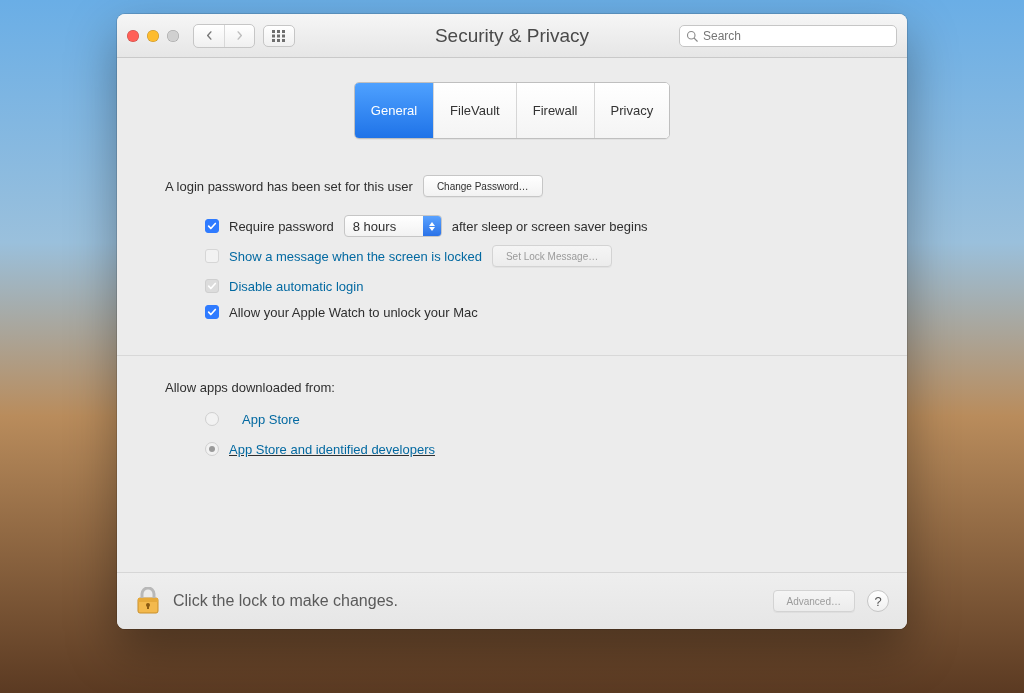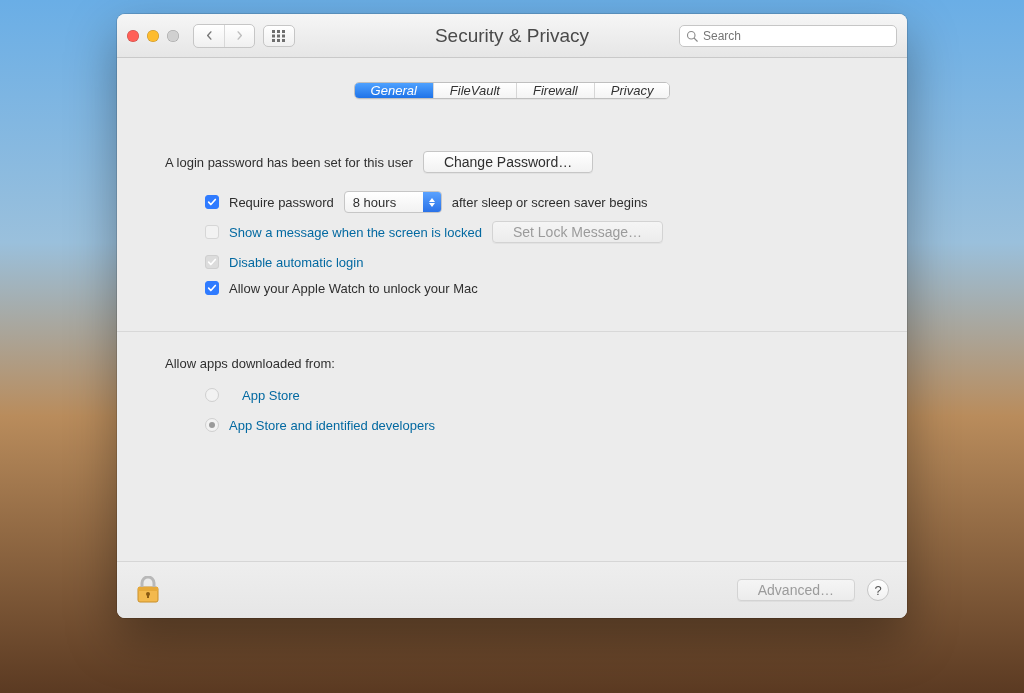--- a/index.html
+++ b/index.html
@@ -59,36 +59,35 @@
   .searchwrap input {
     border: none; outline: none; flex: 1; font-size: 12px; background: transparent; color: #333;
   }
   
   .tabbar { display: flex; justify-content: center; padding: 24px 0 10px; }
   .tabs {
     display: inline-flex; border: 1px solid #bfbfbf; border-radius: 5px; overflow: hidden;
     background: #fff; box-shadow: 0 1px 0 rgba(0,0,0,.04);
   }
   .tab {
-    padding: 0 16px; font-size: 13px; color: #333; cursor: default;
+    padding: 20px 16px; font-size: 13px; color: #333; cursor: default;
     border-left: 1px solid #d6d6d6;
     background: linear-gradient(#ffffff,#f4f4f4);
-    font-style: italic;
   }
   .tab:first-child { border-left: none; }
   .tab.active {
     background: linear-gradient(#4ea1ff,#1f73e8);
     color: #fff; font-weight: 500;
   }
   
   .content { padding: 6px 48px 0 48px; font-size: 13px; color: #2f2f2f; }
   .row { display: flex; align-items: center; gap: 10px; flex-wrap: wrap; min-height: 26px; }
   .section-gap { height: 14px; }
   .btn {
-    height: 22px; padding: 0 20px; font-size: 14px;
+    height: 22px; padding: 0 13px; font-size: 10px;
     background: linear-gradient(#ffffff,#f2f2f2);
     border: 1px solid #c6c6c6; border-radius: 4px; cursor: default; color: #2f2f2f;
     box-shadow: 0 1px 0 rgba(0,0,0,.04);
   }
   .btn.disabled { color: #9b9b9b; background: linear-gradient(#f5f5f5,#ececec); border-color:#d3d3d3; }
   .indent { padding-left: 40px; }
   .checkbox {
     width: 14px; height: 14px; border-radius: 3px; border: 1px solid #b7b7b7;
     background: #fff; display: inline-flex; align-items: center; justify-content: center;
     flex: 0 0 auto;
@@ -186,21 +185,21 @@
       <div class="tabs">
         <div class="tab active">General</div>
         <div class="tab">FileVault</div>
         <div class="tab">Firewall</div>
         <div class="tab">Privacy</div>
       </div>
     </div>
 
     <div class="content">
 
-      <div class="row" style="margin-top:34px;">
+      <div class="row" style="margin-top:18px;">
         <span>A login password has been set for this user</span>
         <button class="btn">Change Password…</button>
       </div>
 
       <div class="section-gap"></div>
 
       <div class="row indent">
         <span class="checkbox checked">
           <svg width="10" height="10" viewBox="0 0 12 12">
               <path d="M2 6.2 4.6 9 10 3" stroke="#fff" stroke-width="2" fill="none" stroke-linecap="round" stroke-linejoin="round"></path>
@@ -244,37 +243,38 @@
       <div class="divider"></div>
 
       <div class="row">
         <span>Allow apps downloaded from:</span>
       </div>
 
       <div class="row indent" style="margin-top:6px;gap:23px;">
         <span class="radio"></span>
         <span class="label-disabled">App Store</span>
       </div>
-      <div class="row indent" style="margin-top:4px;">
+      <div class="row indent" style="margin-top:4px;text-decoration:underline;">
         <span class="radio selected"></span>
         <span class="label-disabled">App Store and identified developers</span>
       </div>
 
       <div style="height:110px;"></div>
     </div>
 
     <div class="footer">
       <span class="lock">
         <svg width="26" height="28" viewBox="0 0 26 28">
           <rect x="3" y="11" width="20" height="15" rx="2" fill="#f3b94d" stroke="#c98f2a"></rect>
           <rect x="3" y="11" width="20" height="4" fill="#e6a93a"></rect>
           <path d="M7 11 V7 a6 6 0 0 1 12 0 v4" fill="none" stroke="#b8b8b8" stroke-width="3"></path>
           <circle cx="13" cy="18" r="2" fill="#8a5a12"></circle>
           <rect x="12" y="18" width="2" height="4" fill="#8a5a12"></rect>
         </svg>
       </span>
+      <span style="color:#5a5a5a;">Click the lock to make changes.</span>
       <span class="spacer"></span>
       <button class="btn disabled">Advanced…</button>
       <span class="help">?</span>
     </div>
 
   </div>
 </div>
 
 </body></html>

